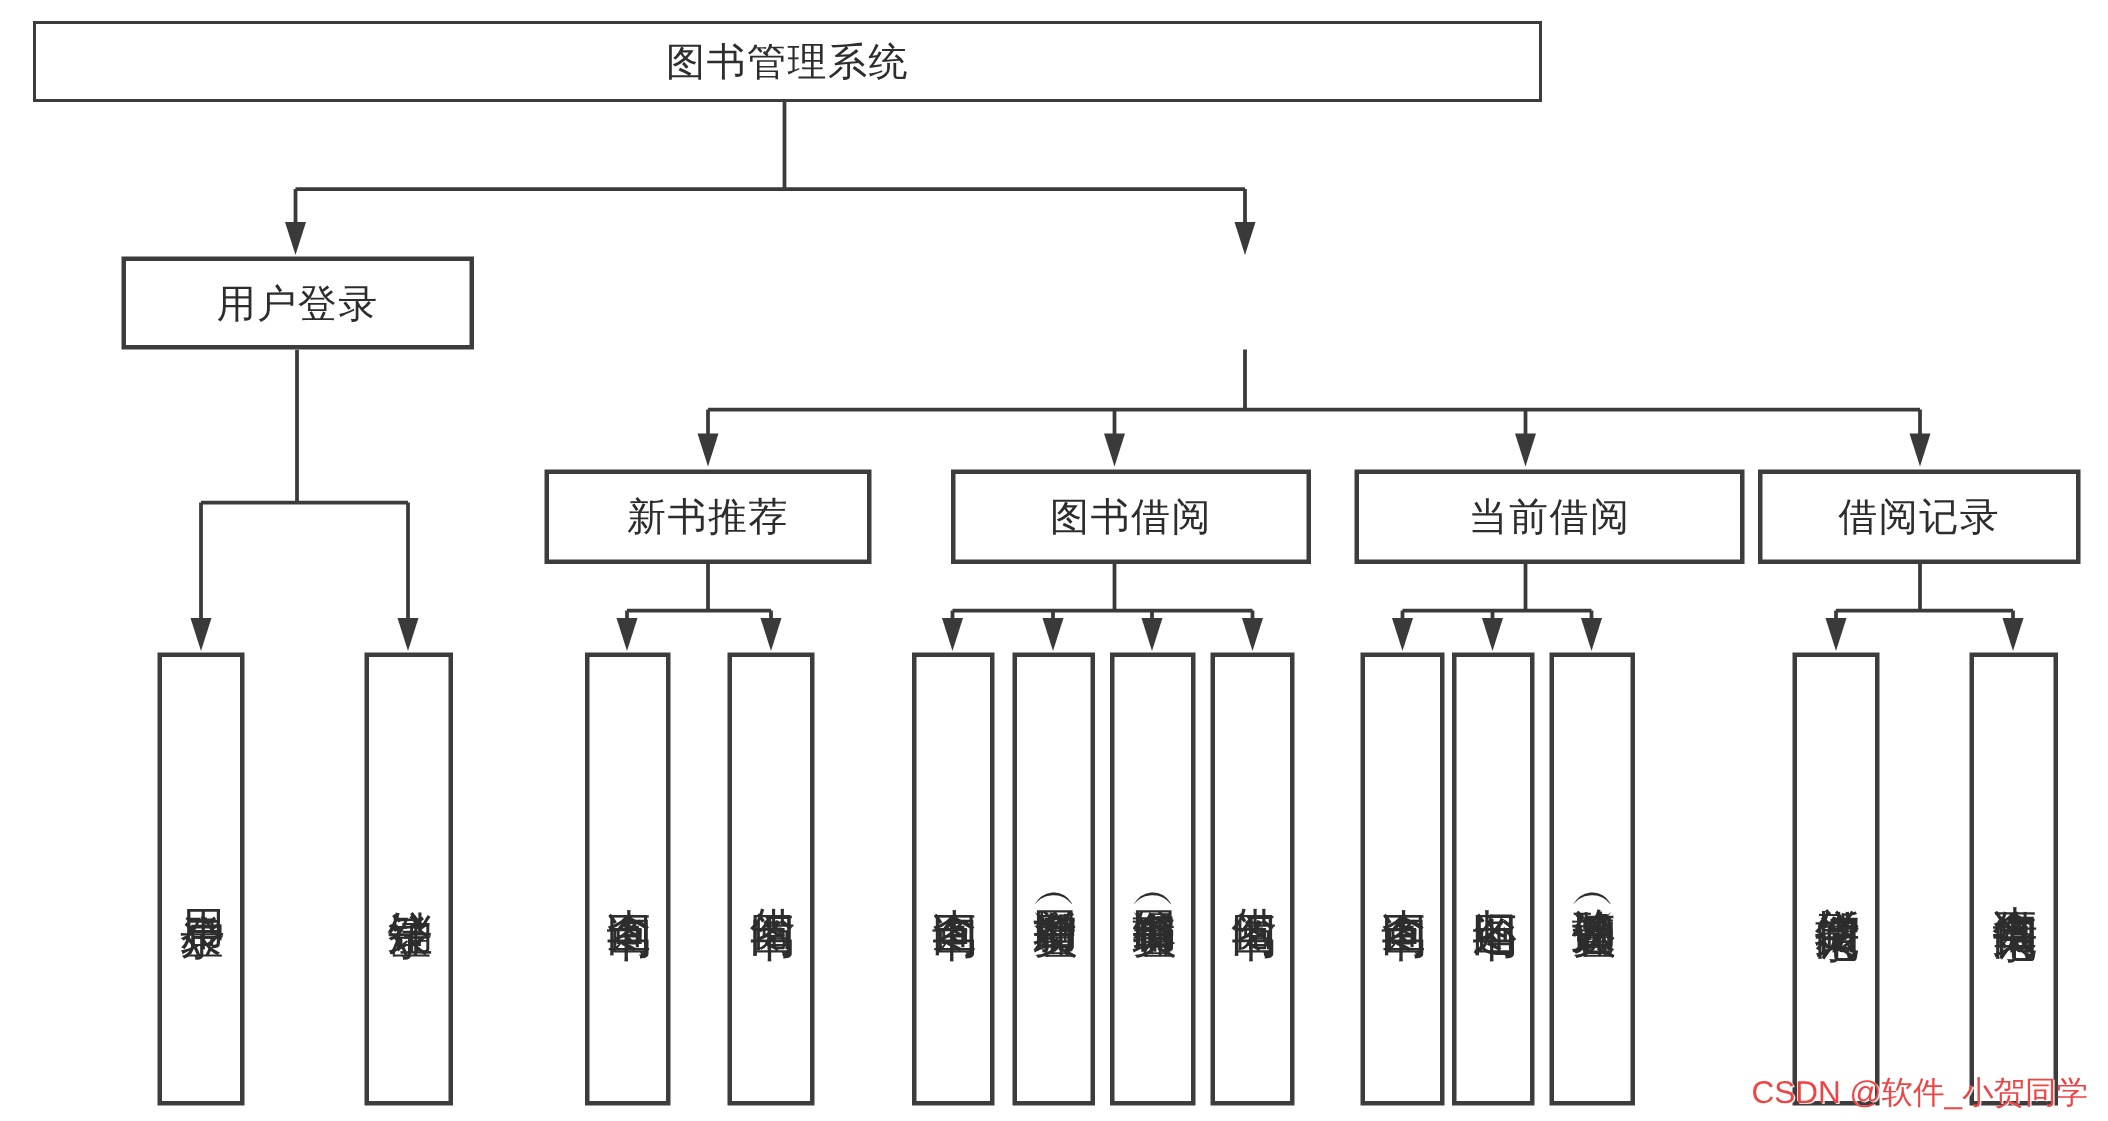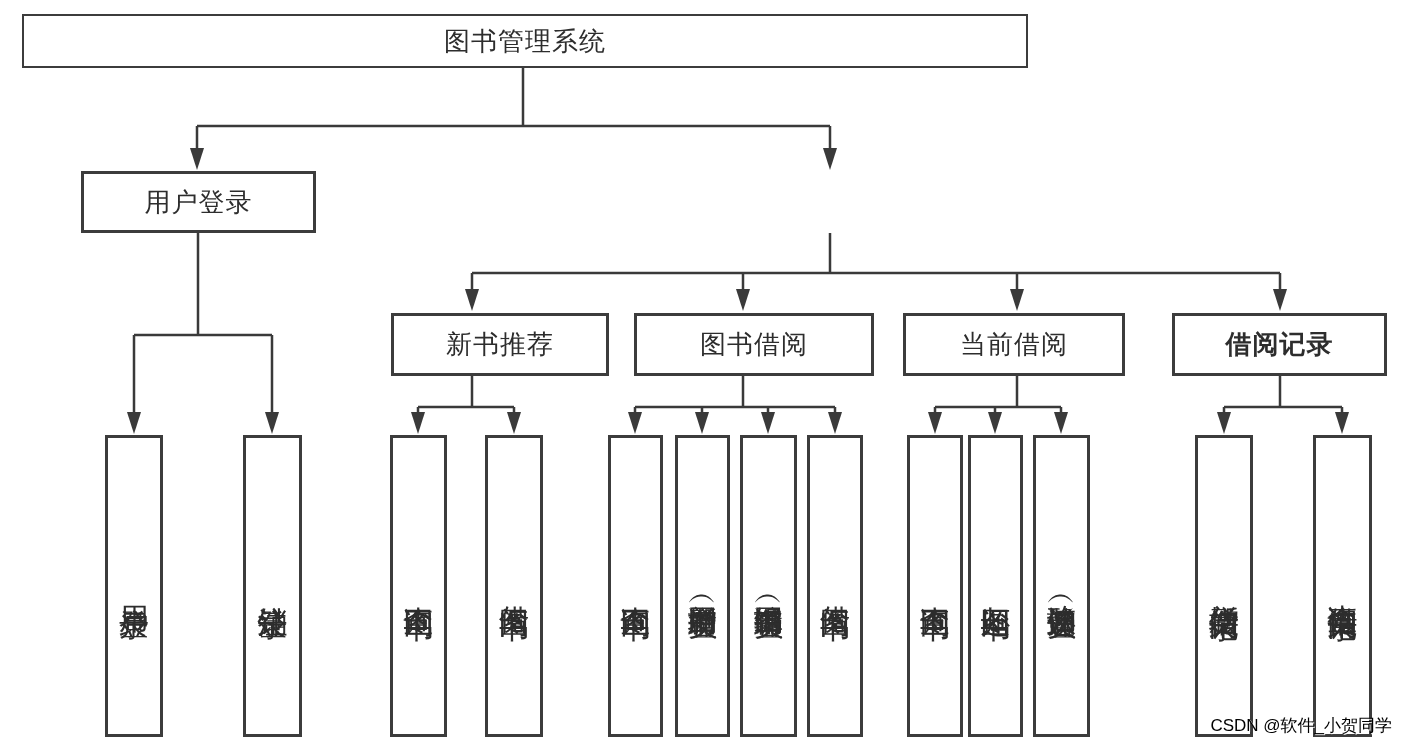--- a/index.html
+++ b/index.html
@@ -36,24 +36,24 @@
   }
   .node.root {
     left: 22px; top: 14px; width: 1006px; height: 54px;
     border-width: 2px;
     text-align: right;
   }
   .node.lvl2 { top: 171px; height: 62px; }
   .node.login    { left: 81px;  width: 235px; }
   .node.bookmgmt { left: 713px; width: 236px; }
   .node.lvl3 { top: 313px; height: 63px; }
-  .node.newbooks   { left: 363px;  width: 218px; margin-left: 28px; }
+  .node.newbooks   { left: 363px;  width: 218px; }
   .node.bookborrow { left: 634px;  width: 240px; }
-  .node.current    { left: 903px;  width: 222px; text-align: right; }
-  .node.records    { left: 1172px; width: 215px; font-weight: bold; }
+  .node.current    { left: 903px;  width: 260px; text-align: right; }
+  .node.records    { left: 1172px; width: 215px; }
   .leaf {
     position: absolute;
     top: 435px;
     height: 302px;
     background: #ffffff;
     border: 3px solid #3c3c3c;
     display: flex;
     align-items: center;
     justify-content: center;
   }
@@ -76,22 +76,22 @@
   .leaf.l8  { left: 807px;  width: 56px; }
   .leaf.l9  { left: 907px;  width: 56px; }
   .leaf.l10 { left: 968px;  width: 55px; }
   .leaf.l11 { left: 1033px; width: 57px; }
   .leaf.l12 { left: 1195px; width: 58px; }
   .leaf.l13 { left: 1313px; width: 59px; }
   .watermark {
     position: absolute;
     right: 13px;
     top: 714px;
-    font-size: 17px;
-    color: #000000;
+    font-size: 21px;
+    color: #ef4444;
     text-shadow: 1px 1px 0 rgba(255,255,255,0.85);
     white-space: nowrap;
     text-align: center;
   }
 </style>
 </head>
 <body>
 
 <div class="stage">
 

